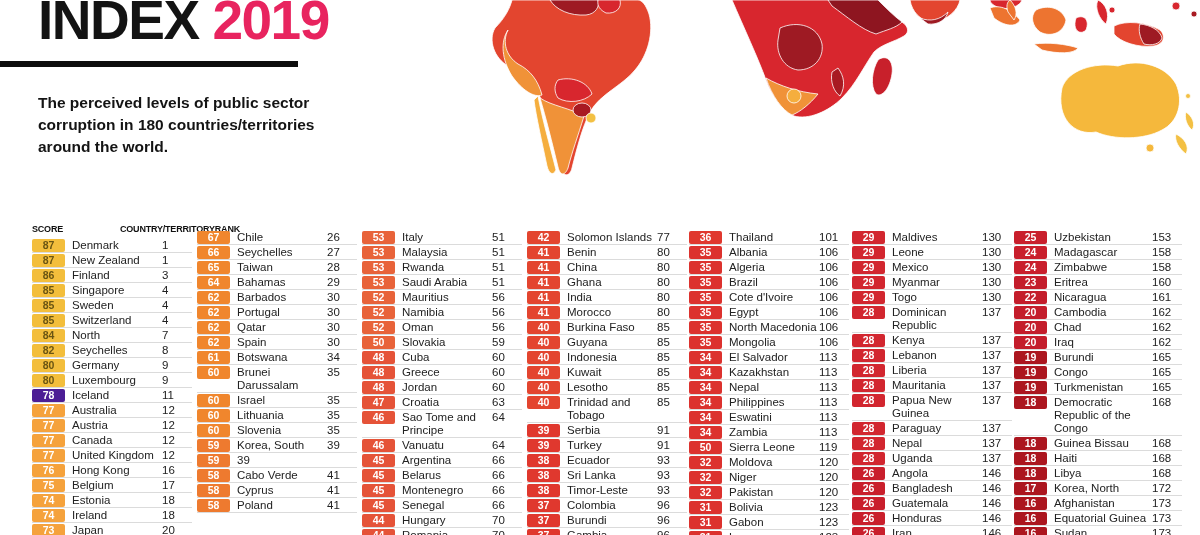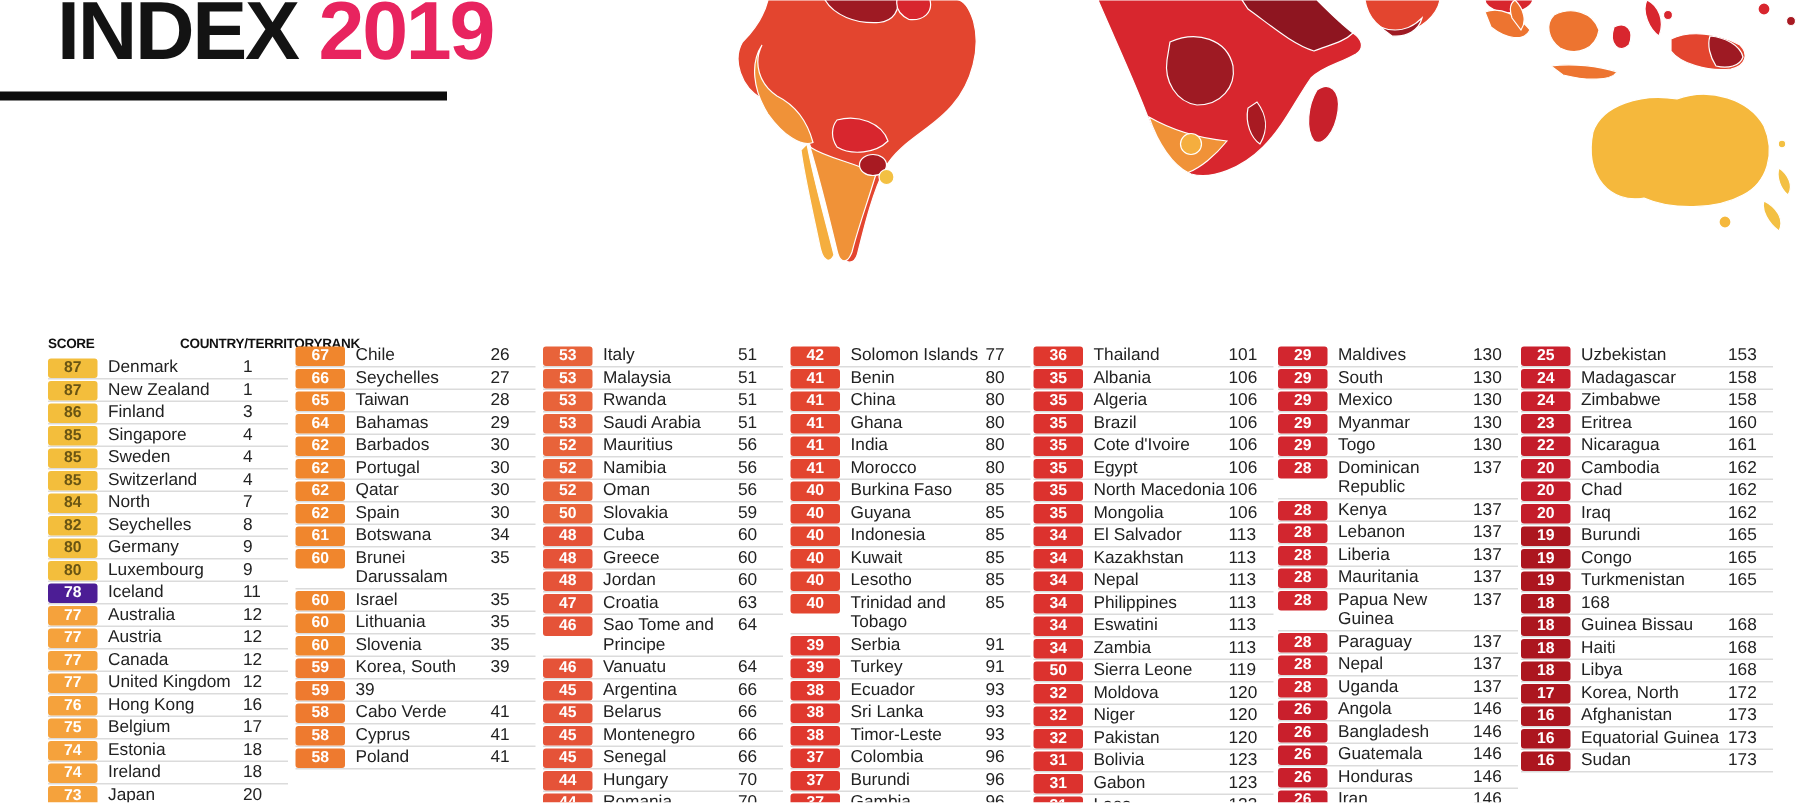--- a/index.html
+++ b/index.html
@@ -89,20 +89,21 @@
 
     <path class="m-yellow" d="M612,88 C618,70 644,62 668,66 C690,58 716,66 726,84 C734,102 728,122 712,130 C694,140 664,140 646,132 C624,136 606,118 612,88 Z"></path>
     <circle class="m-yellow" cx="700" cy="148" r="4"></circle>
     <path class="m-gold" d="M736,112 C742,116 746,124 742,130 C737,126 734,118 736,112 Z"></path>
     <path class="m-gold" d="M726,134 C734,138 740,146 736,154 C729,149 724,140 726,134 Z"></path>
     <circle class="m-gold" cx="738" cy="96" r="2.5"></circle>
   </svg>
 
   <div class="title"><span>INDEX</span> <span class="accent">2019</span></div>
   <div class="rule"></div>
+  <div class="subtitle">The perceived levels of public sector corruption in 180 countries/territories around the world.</div>
 
   <div class="tcol c0">
       <div class="thead">
         <span class="h-score">SCORE</span>
         <span class="h-country">COUNTRY/TERRITORY</span>
         <span class="h-rank">RANK</span>
       </div>
       <div class="trow">
         <span class="badge" style="background: rgb(243, 190, 60); color: rgb(106, 85, 19);">87</span>
         <span class="cname">Denmark</span>
@@ -607,21 +608,21 @@
       </div>
     </div>
   <div class="tcol c5">
       <div class="trow">
         <span class="badge" style="background: rgb(210, 38, 47); color: rgb(255, 255, 255);">29</span>
         <span class="cname">Maldives</span>
         <span class="crank">130</span>
       </div>
       <div class="trow">
         <span class="badge" style="background: rgb(210, 38, 47); color: rgb(255, 255, 255);">29</span>
-        <span class="cname">South</span>
+        <span class="cname">Leone</span>
         <span class="crank">130</span>
       </div>
       <div class="trow">
         <span class="badge" style="background: rgb(210, 38, 47); color: rgb(255, 255, 255);">29</span>
         <span class="cname">Mexico</span>
         <span class="crank">130</span>
       </div>
       <div class="trow">
         <span class="badge" style="background: rgb(210, 38, 47); color: rgb(255, 255, 255);">29</span>
         <span class="cname">Myanmar</span>
@@ -754,20 +755,21 @@
         <span class="cname">Congo</span>
         <span class="crank">165</span>
       </div>
       <div class="trow">
         <span class="badge" style="background: rgb(172, 22, 31); color: rgb(255, 255, 255);">19</span>
         <span class="cname">Turkmenistan</span>
         <span class="crank">165</span>
       </div>
       <div class="trow">
         <span class="badge" style="background: rgb(172, 22, 31); color: rgb(255, 255, 255);">18</span>
+        <span class="cname">Democratic Republic of the Congo</span>
         <span class="crank">168</span>
       </div>
       <div class="trow">
         <span class="badge" style="background: rgb(172, 22, 31); color: rgb(255, 255, 255);">18</span>
         <span class="cname">Guinea Bissau</span>
         <span class="crank">168</span>
       </div>
       <div class="trow">
         <span class="badge" style="background: rgb(172, 22, 31); color: rgb(255, 255, 255);">18</span>
         <span class="cname">Haiti</span>

